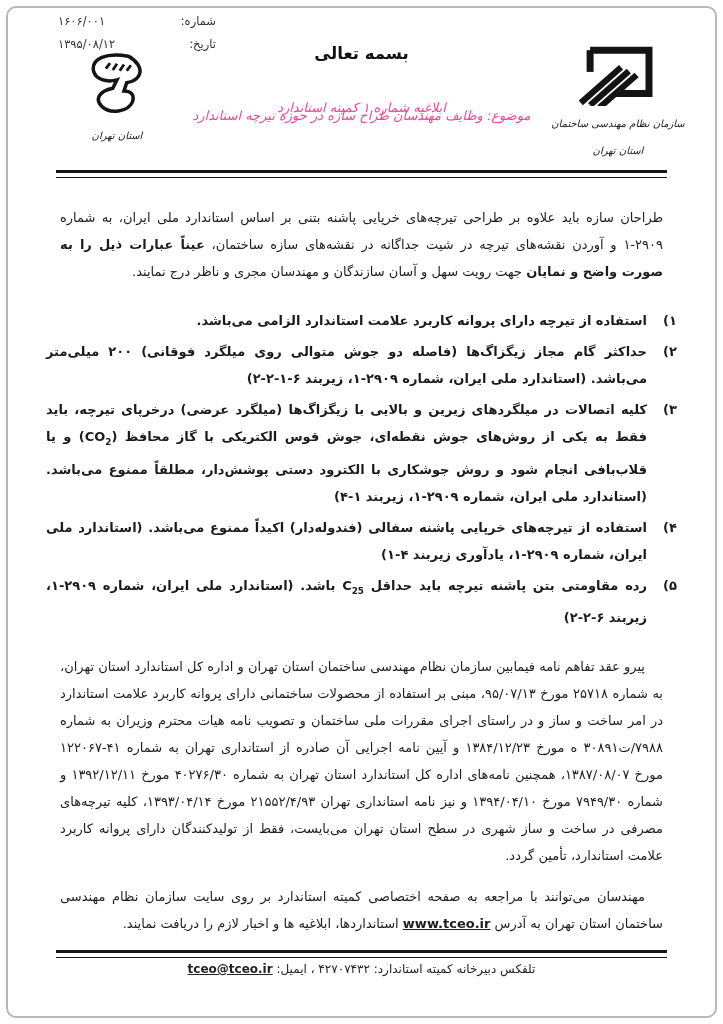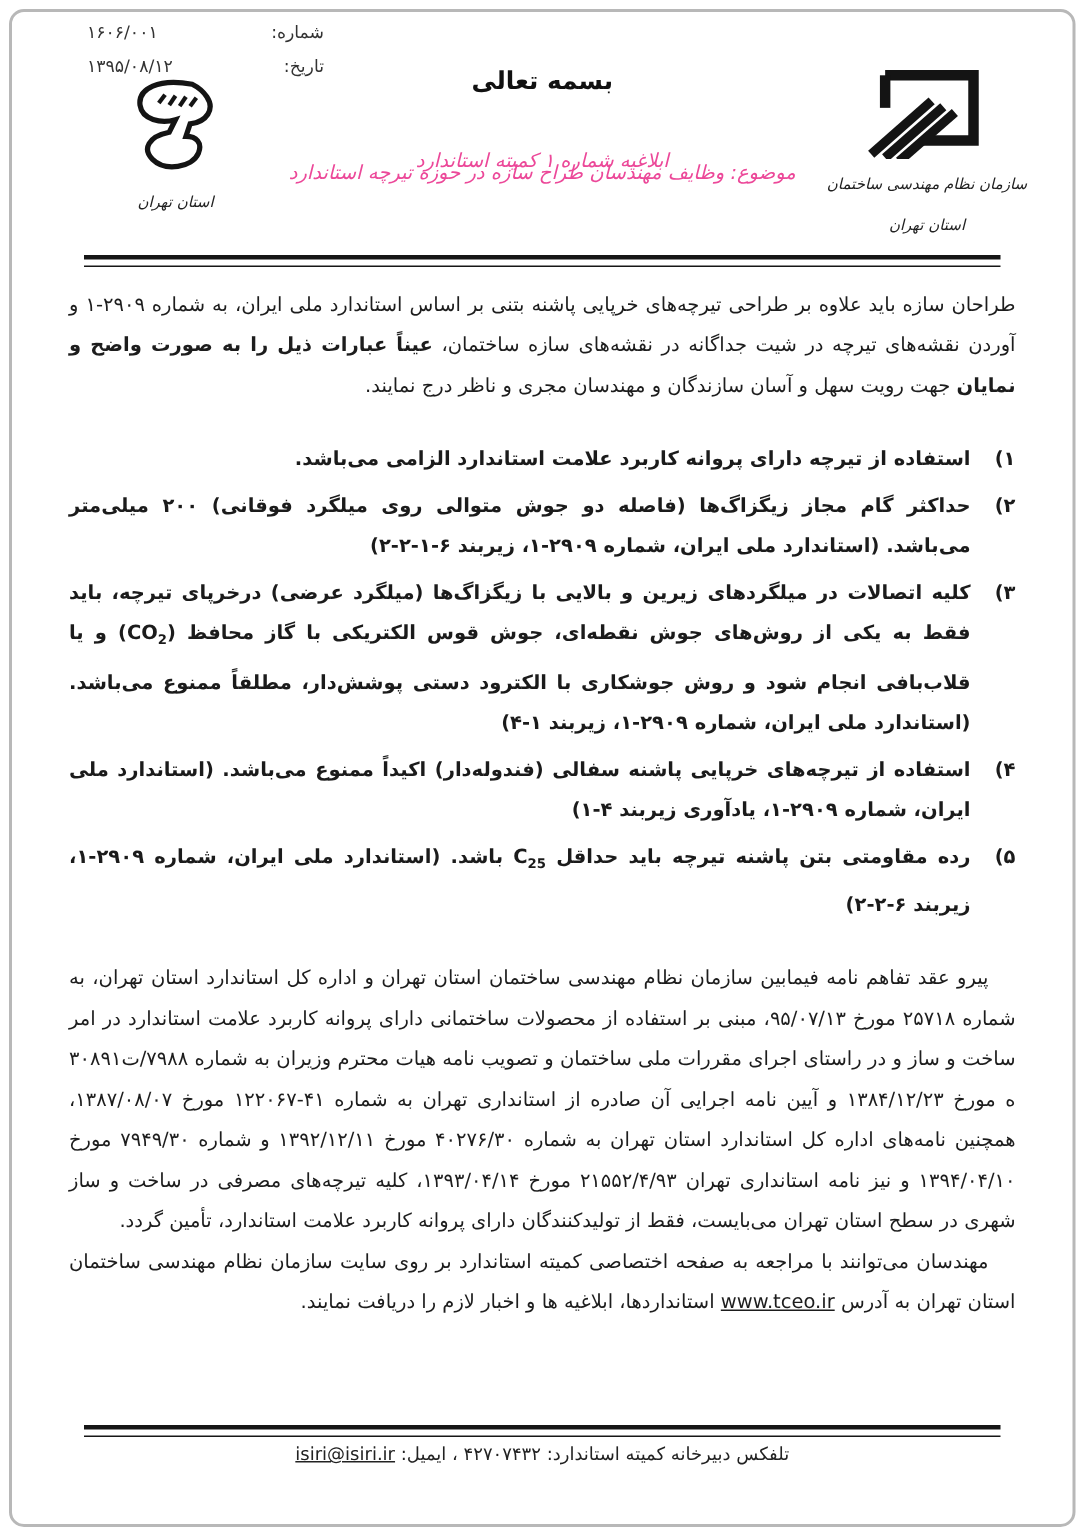--- a/index.html
+++ b/index.html
@@ -28,29 +28,29 @@
 
   .rule{position:absolute;left:56px;right:56px;height:4px;border-top:3px solid #161616;border-bottom:1.5px solid #161616;}
   .rule.top{top:170px;}
   .rule.bottom{top:950px;}
 
   
   .doc-body{
     position:absolute;top:190px;right:46px;left:46px;
     font-size:13px;line-height:27px;text-align:justify;color:#1d1d1d;
   }
-  .doc-body p{margin:0;}
+  .doc-body p{margin:14px;}
   .p1{margin-bottom:22px !important;}
   .indent{text-indent:18px;}
   .p2{margin-top:22px !important;}
   .p3{margin-top:0 !important;}
   .b{font-weight:bold;}
   .latin{font-family:"DejaVu Sans",sans-serif;direction:ltr;unicode-bidi:embed;font-weight:bold;}
   sub{font-size:0.68em;}
-  .lnk{font-weight:normal;text-decoration:underline;}
+  .lnk{font-weight:bold;text-decoration:underline;}
 
   .list{margin:0 0 2px 0;}
   .li{display:flex;direction:rtl;font-weight:bold;margin-bottom:4px;color:#1b1b1b;}
   .li .num{flex:0 0 30px;white-space:nowrap;}
   .li .txt{flex:1;text-align:justify;}
 
   
   .footer{position:absolute;top:962px;left:0;right:0;text-align:center;font-size:12px;color:#222;}
 </style>
 </head>
@@ -122,13 +122,13 @@
       <span class="num">۵)</span>
       <span class="txt"><span>رده مقاومتی بتن پاشنه تیرچه باید حداقل </span><span class="latin">C</span><sub class="latin">25</sub><span> باشد. (استاندارد ملی ایران، شماره ۲۹۰۹-۱، زیربند ۶-۲-۲)</span></span>
     </div>
   </div>
 
   <p class="p2 indent">پیرو عقد تفاهم نامه فیمابین سازمان نظام مهندسی ساختمان استان تهران و اداره کل استاندارد استان تهران، به شماره ۲۵۷۱۸ مورخ ۹۵/۰۷/۱۳، مبنی بر استفاده از محصولات ساختمانی دارای پروانه کاربرد علامت استاندارد در امر ساخت و ساز و در راستای اجرای مقررات ملی ساختمان و تصویب نامه هیات محترم وزیران به شماره ۷۹۸۸/ت۳۰۸۹۱ ه مورخ ۱۳۸۴/۱۲/۲۳ و آیین نامه اجرایی آن صادره از استانداری تهران به شماره ۴۱-۱۲۲۰۶۷ مورخ ۱۳۸۷/۰۸/۰۷، همچنین نامه‌های اداره کل استاندارد استان تهران به شماره ۴۰۲۷۶/۳۰ مورخ ۱۳۹۲/۱۲/۱۱ و شماره ۷۹۴۹/۳۰ مورخ ۱۳۹۴/۰۴/۱۰ و نیز نامه استانداری تهران ۲۱۵۵۲/۴/۹۳ مورخ ۱۳۹۳/۰۴/۱۴، کلیه تیرچه‌های مصرفی در ساخت و ساز شهری در سطح استان تهران می‌بایست، فقط از تولیدکنندگان دارای پروانه کاربرد علامت استاندارد، تأمین گردد.</p>
   <p class="p3 indent"><span>مهندسان می‌توانند با مراجعه به صفحه اختصاصی کمیته استاندارد بر روی سایت سازمان نظام مهندسی ساختمان استان تهران به آدرس </span><span class="lnk">www.tceo.ir</span><span> استانداردها، ابلاغیه ها و اخبار لازم را دریافت نمایند.</span></p>
 </div>
 
 <div class="rule bottom"></div>
-<div class="footer"><span>تلفکس دبیرخانه کمیته استاندارد: ۴۲۷۰۷۴۳۲ ، ایمیل: </span><span class="lnk">isiri@isiri.ir</span></div>
+<div class="footer"><span>تلفکس دبیرخانه کمیته استاندارد: ۴۲۷۰۷۴۳۲ ، ایمیل: </span><span class="lnk">tceo@tceo.ir</span></div>
 
 </body></html>

